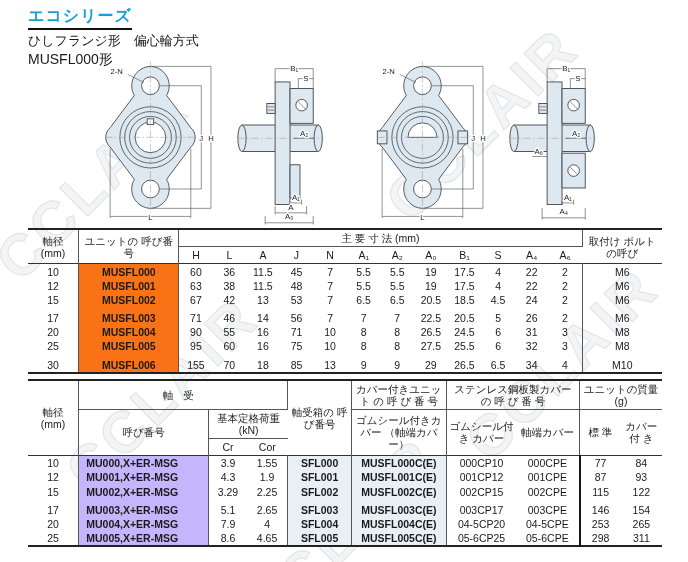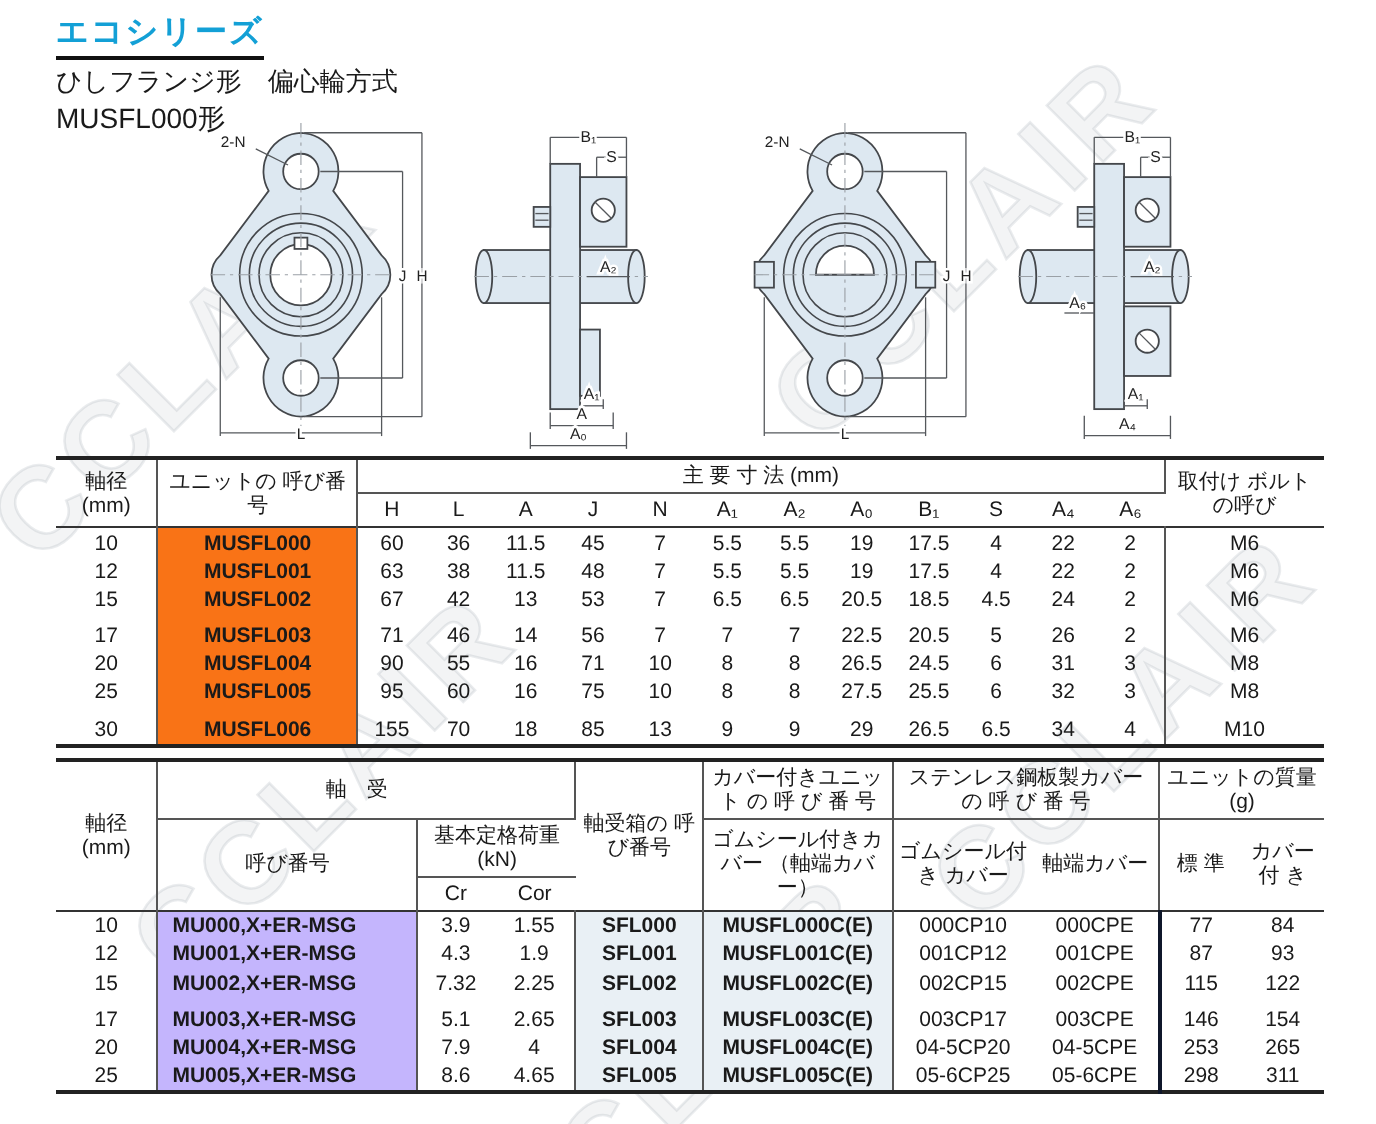--- a/index.html
+++ b/index.html
@@ -453,21 +453,21 @@
           <td>SFL001</td>
           <td>MUSFL001C(E)</td>
           <td>001CP12</td>
           <td>001CPE</td>
           <td>87</td>
           <td>93</td>
         </tr>
         <tr>
           <td>15</td>
           <td>MU002,X+ER-MSG</td>
-          <td>7.32</td>
+          <td>3.29</td>
           <td>2.25</td>
           <td>SFL002</td>
           <td>MUSFL002C(E)</td>
           <td>002CP15</td>
           <td>002CPE</td>
           <td>115</td>
           <td>122</td>
         </tr>
         <tr class="grp">
           <td>17</td>

